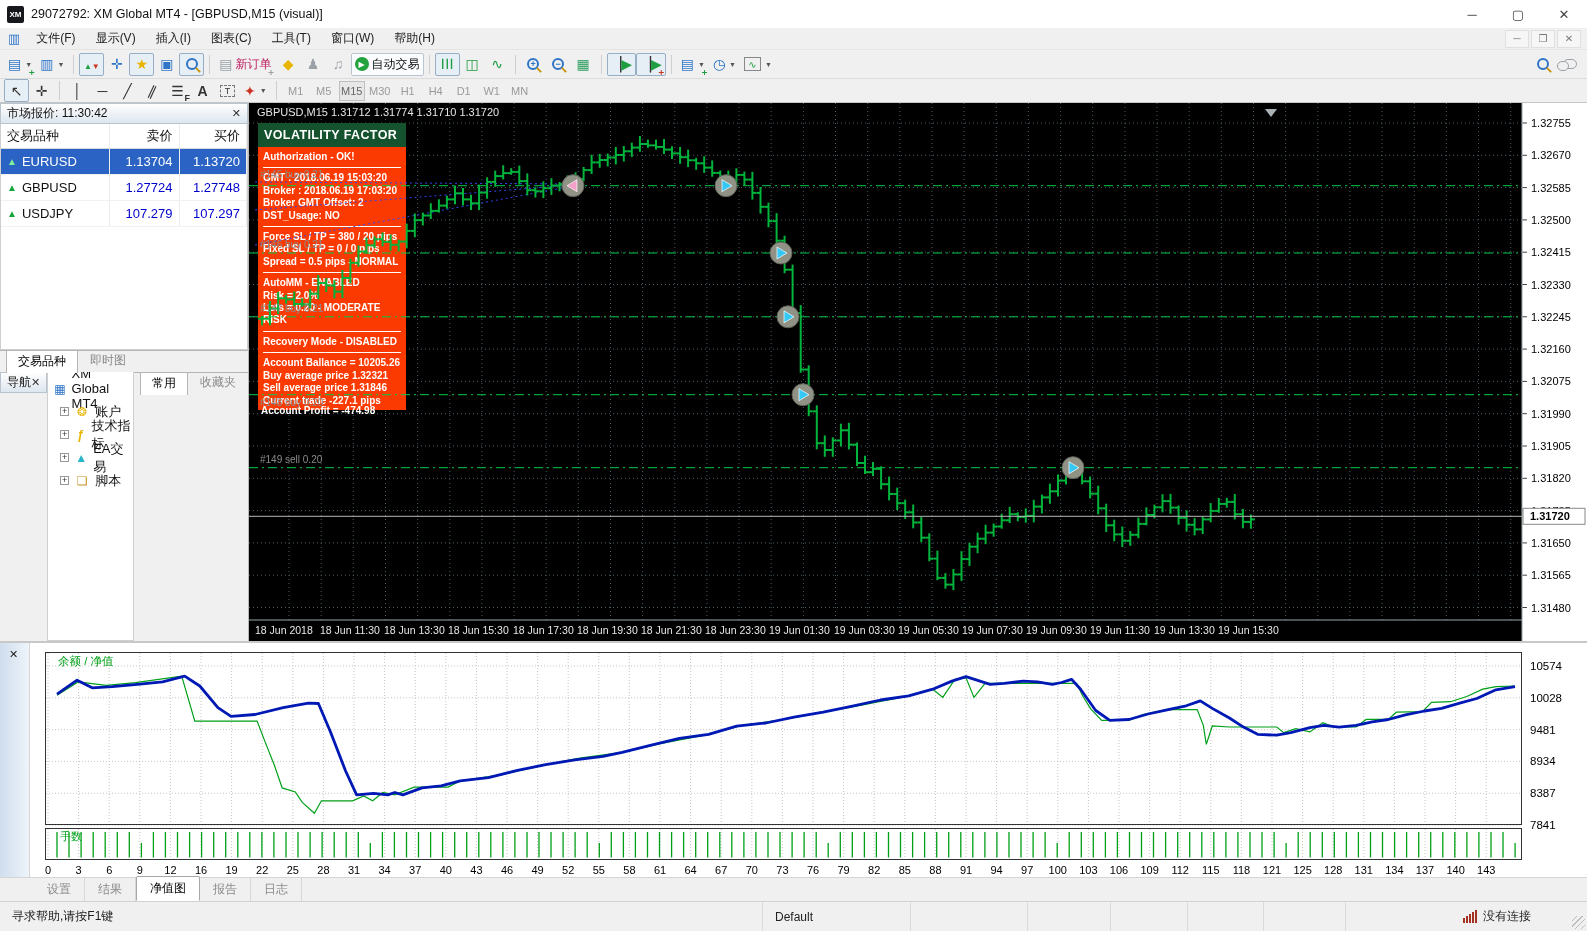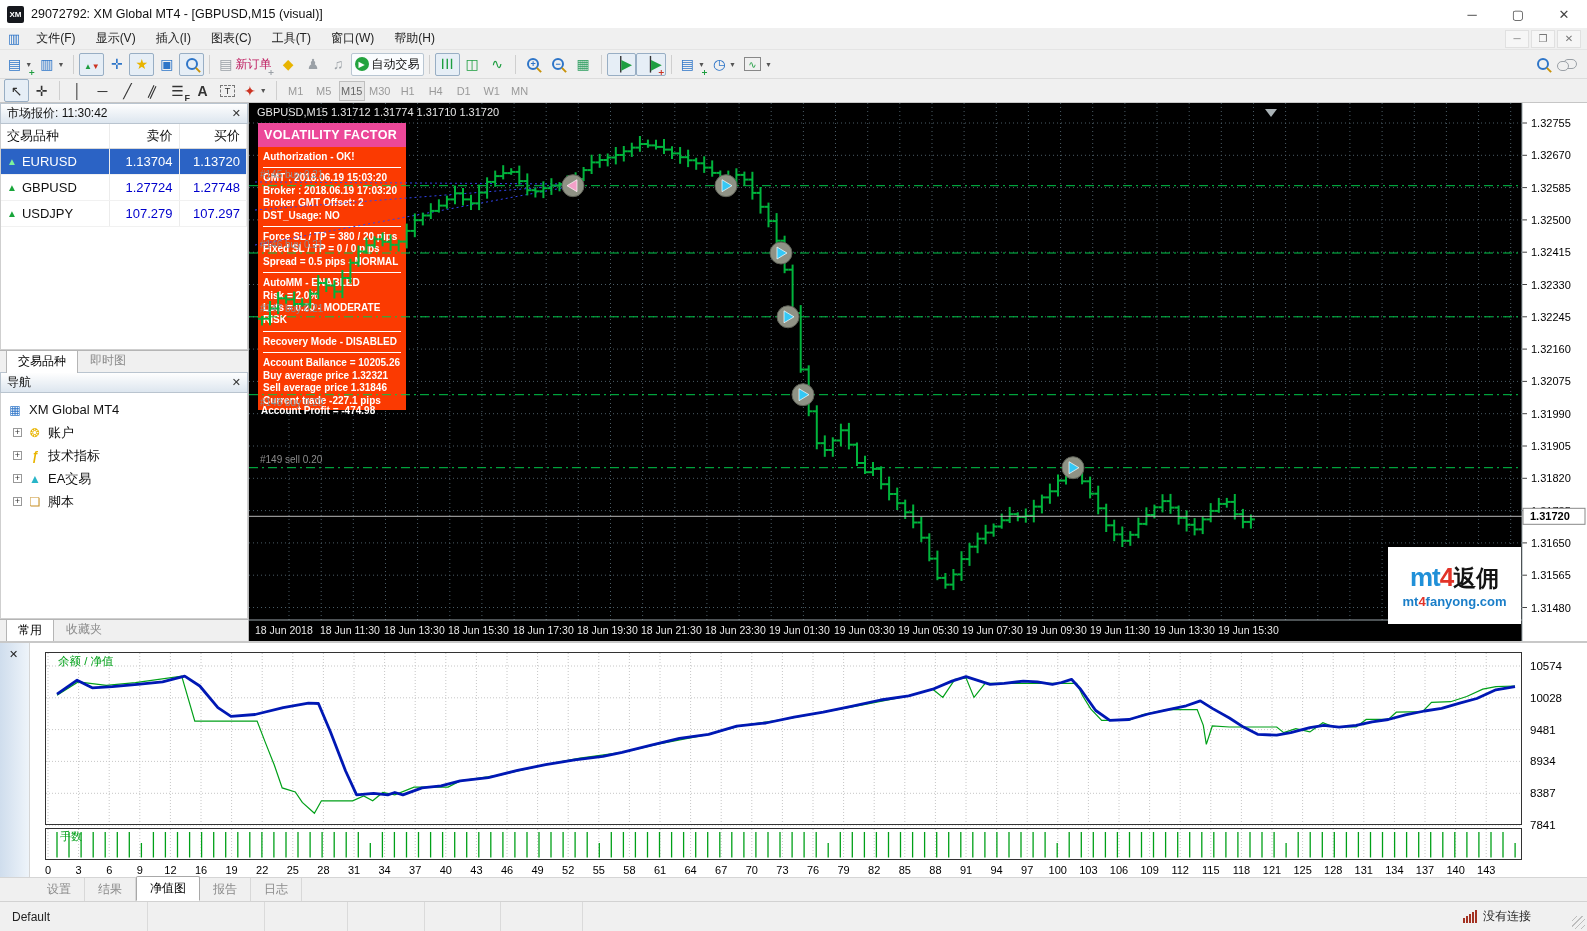--- a/index.html
+++ b/index.html
@@ -58,36 +58,36 @@
   table.quotes td{height:26px;padding:0 6px;border-bottom:1px solid #f1f1f1;border-right:1px solid #ececec}
   td.price{color:#0000cc}
   tr.selected td{background:#2b63c5;color:#fff}
   tr.selected td.price{color:#fff}
   .sym{display:flex;align-items:center;gap:5px}
   .up-arrow{color:#18a53a;font-size:10px}
   tr.selected .up-arrow{color:#7df29b}
   .tabstrip{height:22px;display:flex;align-items:flex-end;background:#f0f0f0;border-top:1px solid #b5b5b5;padding-left:6px;font-size:12px;flex:0 0 auto}
   .tab{padding:2px 11px 3px;color:#8a8a8a;border:1px solid transparent;border-bottom:none}
   .tab.active{background:#fff;color:#000;border-color:#b5b5b5;position:relative;top:1px}
-  .nav{flex:1;display:flex;flex-direction:column;min-height:0}
+  .nav{flex:1;display:flex;min-height:0}
   .tree{flex:1;background:#fff;border:1px solid #cfcfcf;border-top:none;font-size:13px;padding:5px 2px;overflow:hidden}
   .tree-row{display:flex;align-items:center;height:23px}
   .tree-root{padding-left:4px;gap:6px}
   .tree-item{padding-left:10px;gap:5px}
   .expander{width:9px;height:9px;border:1px solid #999;font-size:9px;line-height:7px;text-align:center;color:#333;background:#fff;flex:0 0 auto}
   .t-ico{width:16px;text-align:center;font-size:12px}
 
   
   .chart{flex:1;position:relative;background:#fff;min-width:0}
   .chart svg{position:absolute;left:0;top:0}
   #svg-grid{z-index:0}
   #svg-data{z-index:2;pointer-events:none}
   .ohlc{position:absolute;left:8px;top:3px;color:#e6e6e6;font-size:11px;z-index:5;white-space:nowrap}
   .ea{position:absolute;left:9px;top:20px;width:148px;z-index:1}
-  .ea-head{background:#ec4899;color:#fff;font-weight:bold;font-size:12.5px;padding:5px 6px;letter-spacing:.4px}
+  .ea-head{background:#14532d;color:#fff;font-weight:bold;font-size:12.5px;padding:5px 6px;letter-spacing:.4px}
   .ea-body{background:#fb3a01;padding:4px 0 3px 5px;color:#fff;font-size:10px;font-weight:bold;line-height:12.4px}
   .ea-sep{border-top:1px solid #fff;margin:4px 5px 4px 0;height:1px}
   .ea-footer{position:absolute;left:12px;top:302px;color:#fff;font-size:10px;font-weight:bold;z-index:2;white-space:nowrap}
   .trade-label{position:absolute;color:#8c8c8c;font-size:10px;z-index:3;white-space:nowrap}
   .wm{position:absolute;left:1139px;top:444px;width:133px;height:77px;background:#fff;z-index:4;display:flex;flex-direction:column;align-items:center;justify-content:center;line-height:1}
   .wm-l1{font-size:26px;font-weight:bold;letter-spacing:-1px}
   .wm-mt{color:#2090d8}.wm-4{color:#e23328}.wm-cn{color:#141414;font-size:23px;letter-spacing:0}
   .wm-l2{font-size:13px;font-weight:bold;color:#1a7ec8;margin-top:5px;letter-spacing:0}
 
   
@@ -910,24 +910,20 @@
         </svg>
       <div class="ohlc">GBPUSD,M15  1.31712 1.31774 1.31710 1.31720</div>
       <div class="ea-footer">Account Profit = -474.98</div>
       <div id="trade-labels">
           <div class="trade-label" style="left: 11px; top: 66px;">#145 buy 0.21</div>
           <div class="trade-label" style="left: 11px; top: 136px;">#146 buy 0.21</div>
           <div class="trade-label" style="left: 11px; top: 200px;">#147 buy 0.21</div>
           <div class="trade-label" style="left: 11px; top: 294px;">#148 buy 0.20</div>
           <div class="trade-label" style="left: 11px; top: 351px;">#149 sell 0.20</div>
         </div>
-      <div class="wm">
-        <div class="wm-l1"><span class="wm-mt">mt</span><span class="wm-4">4</span><span class="wm-cn">返佣</span></div>
-        <div class="wm-l2"><span>mt</span><span class="wm-4">4</span><span>fanyong.com</span></div>
-      </div>
     </div>
   </div>
 
   <div class="tester">
     <svg id="tester-svg" width="1587" height="236">
         <rect x="0" y="0" width="1587" height="236" fill="#ffffff"></rect>
         <line x1="48.0" y1="10" x2="48.0" y2="181" stroke="#c6c6c6" stroke-width="1" stroke-dasharray="1,2"></line>
         <line x1="48.0" y1="186" x2="48.0" y2="215" stroke="#c6c6c6" stroke-width="1" stroke-dasharray="1,2"></line>
         <line x1="78.6" y1="10" x2="78.6" y2="181" stroke="#c6c6c6" stroke-width="1" stroke-dasharray="1,2"></line>
         <line x1="78.6" y1="186" x2="78.6" y2="215" stroke="#c6c6c6" stroke-width="1" stroke-dasharray="1,2"></line>
@@ -1220,20 +1216,21 @@
   <div class="tester-tabs">
     <span class="side-label">测试</span>
     <span class="ttab">设置</span>
     <span class="ttab">结果</span>
     <span class="ttab active">净值图</span>
     <span class="ttab">报告</span>
     <span class="ttab">日志</span>
   </div>
 
   <div class="statusbar">
+    <span class="sb-sec" style="width:763px">寻求帮助,请按F1键</span>
     <span class="sb-sec" style="width:148px">Default</span>
     <span class="sb-sec" style="width:117px"></span>
     <span class="sb-sec" style="width:83px"></span>
     <span class="sb-sec" style="width:77px"></span>
     <span class="sb-sec" style="width:76px"></span>
     <span class="sb-sec" style="width:82px"></span>
     <span class="conn">
       <span class="conn-bars">
           <span style="height:5px"></span>
           <span style="height:7px"></span>

